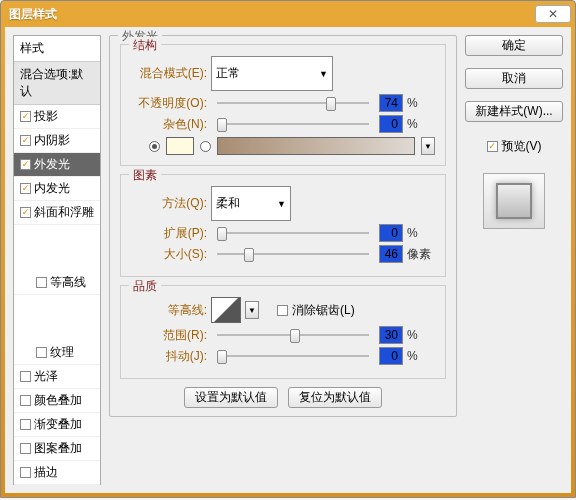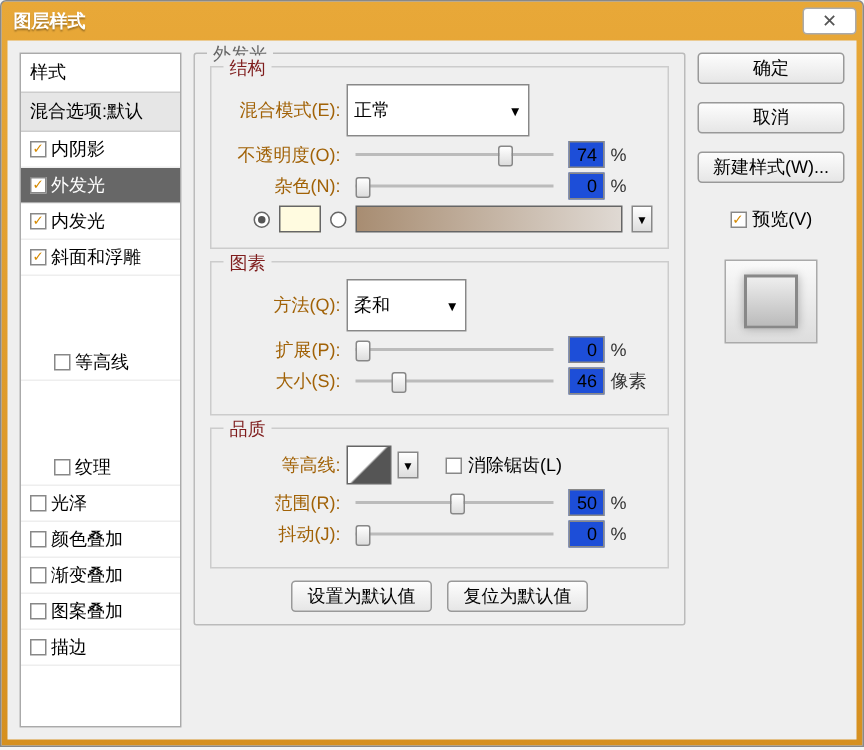--- a/index.html
+++ b/index.html
@@ -2,21 +2,21 @@
 <html><head>
 <meta charset="utf-8">
 <style>
 * { box-sizing: border-box; margin: 0; padding: 0; font-family: "Microsoft YaHei", SimSun, sans-serif; font-size: 12px; }
 body { background: #f5f5f5; }
 .window { width: 576px; background: linear-gradient(#e8a838, #d69020); border: 1px solid #888; border-radius: 4px 4px 0 0; }
 .titlebar { height: 26px; display: flex; align-items: center; justify-content: space-between; padding: 0 4px 0 8px; }
 .titlebar-text { color: #fff; font-weight: bold; text-shadow: 0 1px 1px rgba(0,0,0,0.3); }
 .close-btn { width: 36px; height: 18px; background: #fff; border: 1px solid #aaa; border-radius: 3px; display: flex; align-items: center; justify-content: center; color: #555; cursor: pointer; }
 .body { background: #efefef; margin: 0 4px 4px 4px; padding: 8px; display: flex; gap: 8px; height: 466px; }
-.left-panel { width: 108px; border: 1px solid #aaa; background: #fff; display: flex; flex-direction: column; }
+.left-panel { width: 88px; border: 1px solid #aaa; background: #fff; display: flex; flex-direction: column; }
 .left-header { padding: 4px 6px; border-bottom: 1px solid #ccc; }
 .left-subheader { background: #e6e6e6; padding: 4px 6px; border-bottom: 1px solid #ccc; }
 .style-item { padding: 3px 4px 3px 6px; border-bottom: 1px solid #eee; display: flex; align-items: center; gap: 3px; cursor: pointer; }
 .style-item.indent { padding-left: 22px; margin-top: 46px; }
 .style-item.active { background: #676767; color: #fff; }
 .chk { width: 11px; height: 11px; border: 1px solid #888; background: #fff; display: inline-flex; align-items: center; justify-content: center; font-size: 9px; color: #d68a00; line-height: 1; }
 .chk.checked::after { content: "✓"; }
 .center { flex: 1; }
 .fieldset { border: 1px solid #bbb; border-radius: 2px; padding: 8px 10px; margin-bottom: 6px; position: relative; }
 .fieldset > .legend { position: absolute; top: -8px; left: 8px; background: #efefef; padding: 0 4px; color: #666; }
@@ -56,20 +56,24 @@
       </div>
   </div>
   <div class="body">
 
     <div class="left-panel">
       <div class="left-header">样式</div>
       <div class="left-subheader">混合选项:默认</div>
       <div id="style-items">
           <div class="style-item">
             <span class="chk checked"></span>
+            <span>投影</span>
+          </div>
+          <div class="style-item">
+            <span class="chk checked"></span>
             <span>内阴影</span>
           </div>
           <div class="style-item active">
             <span class="chk checked"></span>
             <span>外发光</span>
           </div>
           <div class="style-item">
             <span class="chk checked"></span>
             <span>内发光</span>
           </div>
@@ -186,21 +190,21 @@
             <span style="width:10px"></span>
             <span class="chk"></span>
             <span>消除锯齿(L)</span>
           </div>
           <div class="row">
             <span class="row-label">范围(R):</span>
             <div class="slider">
                 <div class="slider-track"></div>
                 <div class="slider-thumb" style="left:48%"></div>
               </div>
-            <div class="num">50</div>
+            <div class="num">30</div>
             <span class="unit">%</span>
           </div>
           <div class="row">
             <span class="row-label">抖动(J):</span>
             <div class="slider">
                 <div class="slider-track"></div>
                 <div class="slider-thumb" style="left:0%"></div>
               </div>
             <div class="num">0</div>
             <span class="unit">%</span>

